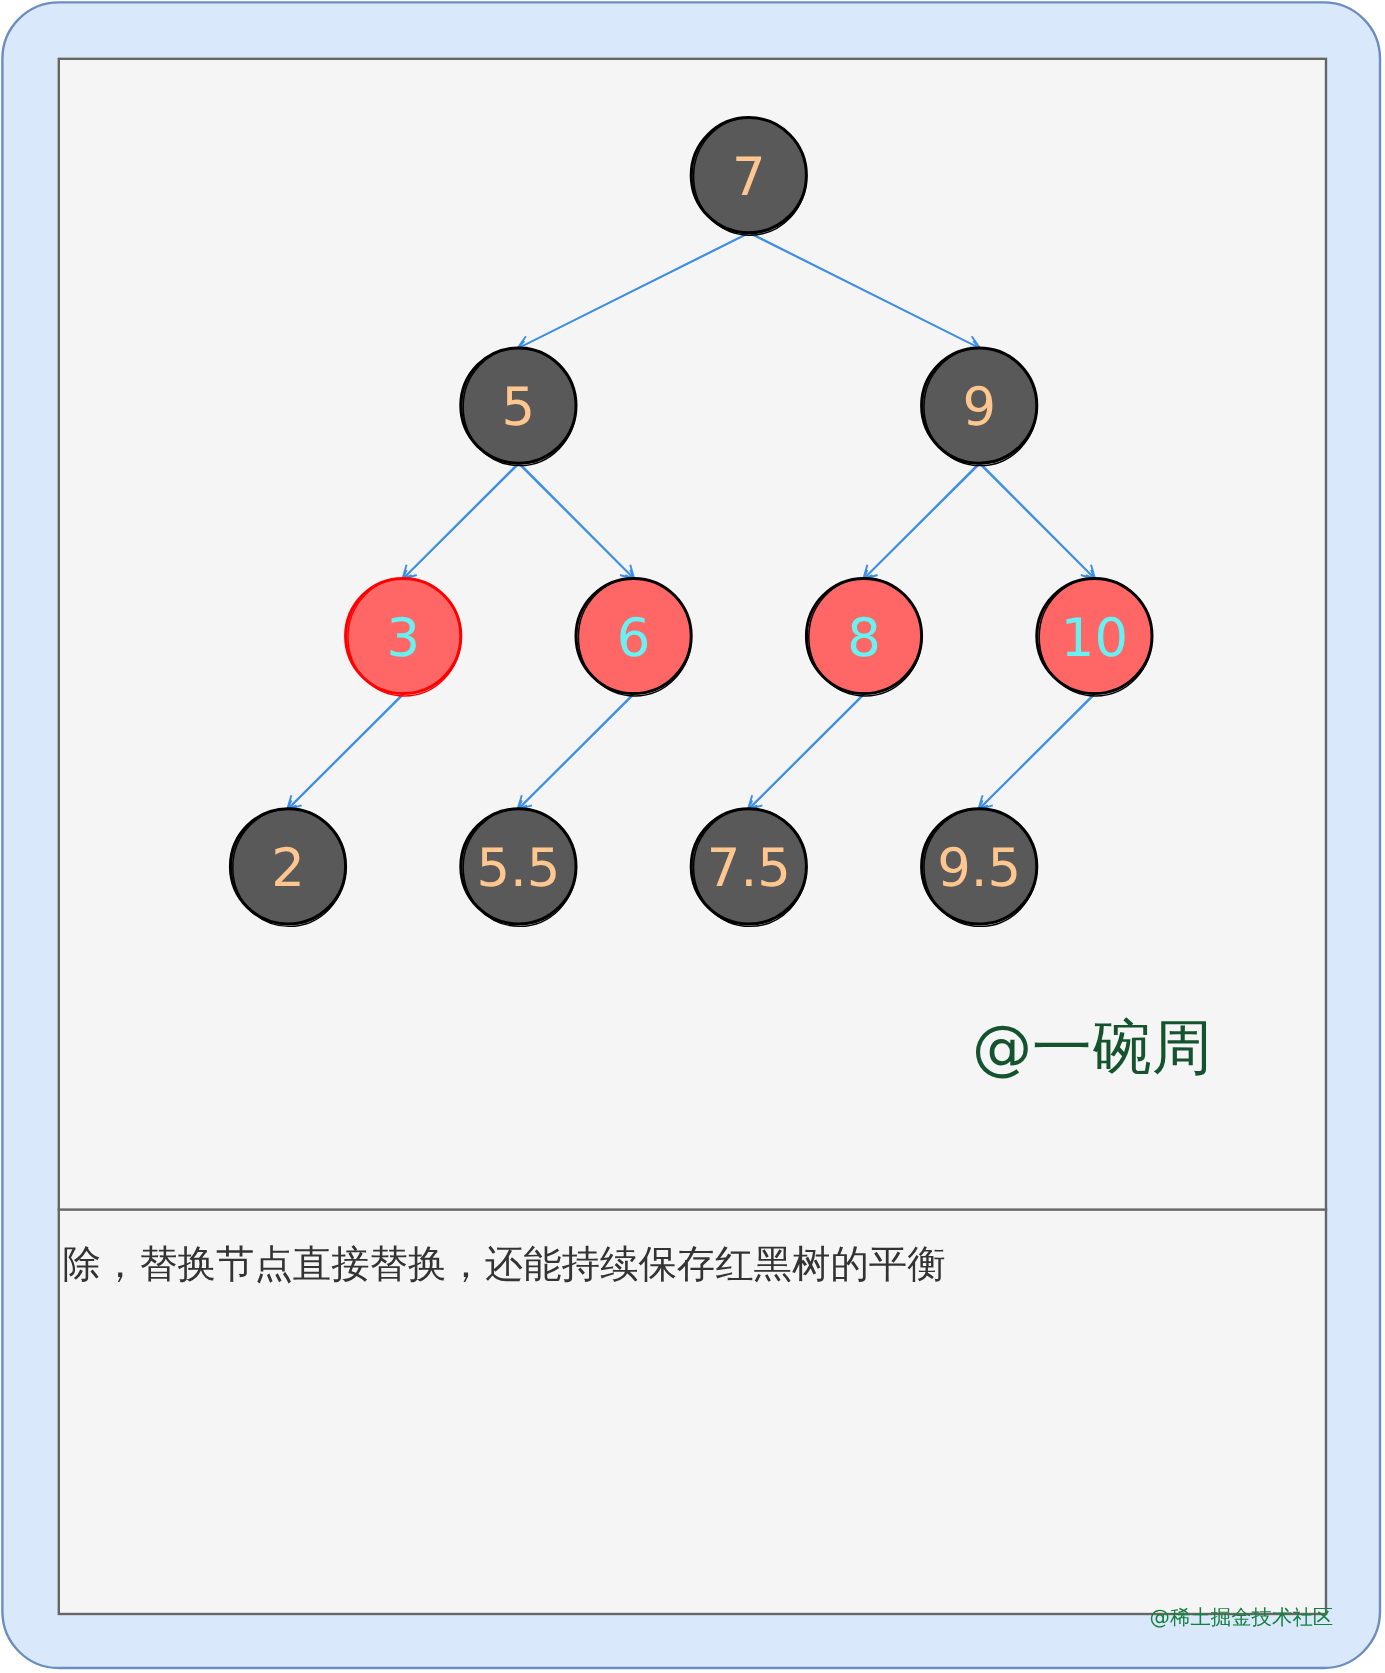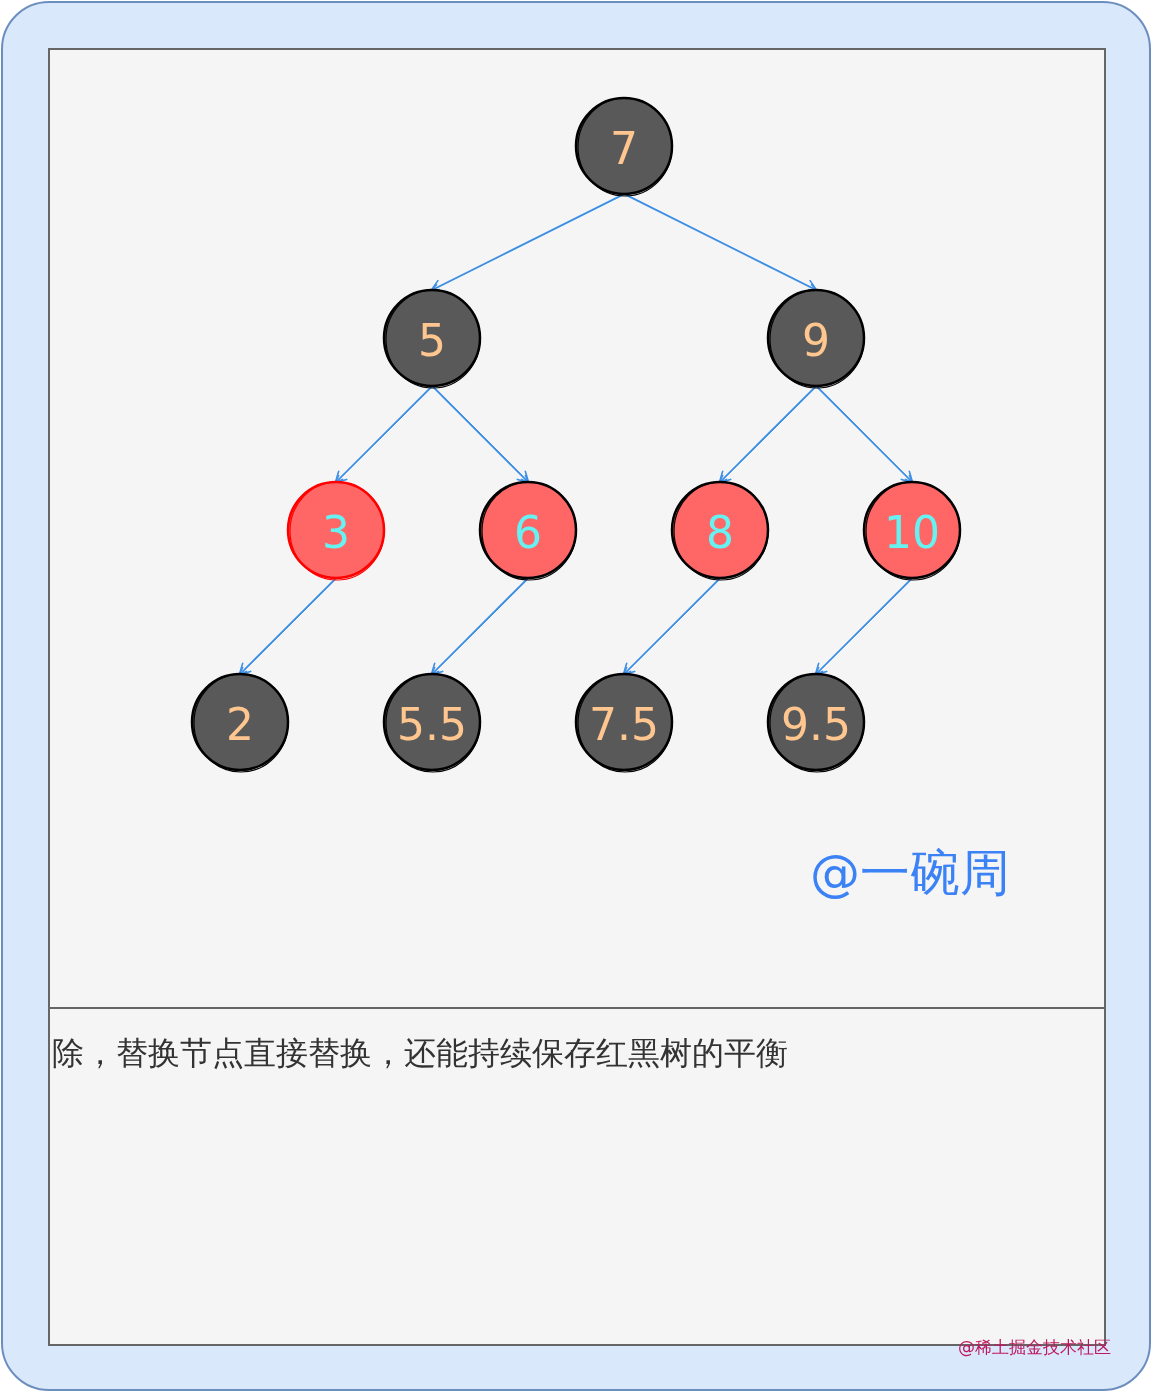--- a/index.html
+++ b/index.html
@@ -14,29 +14,29 @@
     }
     .divider {
       position: absolute; left: 48px; top: 1007px; width: 1058px; height: 2px; background: #666666;
     }
     svg.tree { position: absolute; left: 0; top: 0; }
     .node-label {
       font-family: "DejaVu Sans", sans-serif; font-size: 44px; text-anchor: middle; dominant-baseline: central;
     }
     .author {
       position: absolute; left: 810px; top: 840px;
-      font-family: "DejaVu Sans", sans-serif; font-size: 50px; color: #3b82f6; letter-spacing: 0px;
+      font-family: "DejaVu Sans", sans-serif; font-size: 50px; color: #14532d; letter-spacing: 0px;
     }
     .desc {
       position: absolute; left: 52px; top: 1022px; width: 1052px;
       font-family: "DejaVu Sans", sans-serif; font-size: 32px; line-height: 62px; color: #333333;
     }
     .watermark {
       position: absolute; left: 958px; top: 1336px;
-      font-family: "DejaVu Sans", sans-serif; font-size: 17px; color: #be185d;
+      font-family: "DejaVu Sans", sans-serif; font-size: 17px; color: #15803d;
     }
   </style>
 </head>
 <body>
 
 <div class="outer"></div>
 <div class="panel"></div>
 <div class="divider"></div>
 
 <svg class="tree" width="1154" height="1394">

